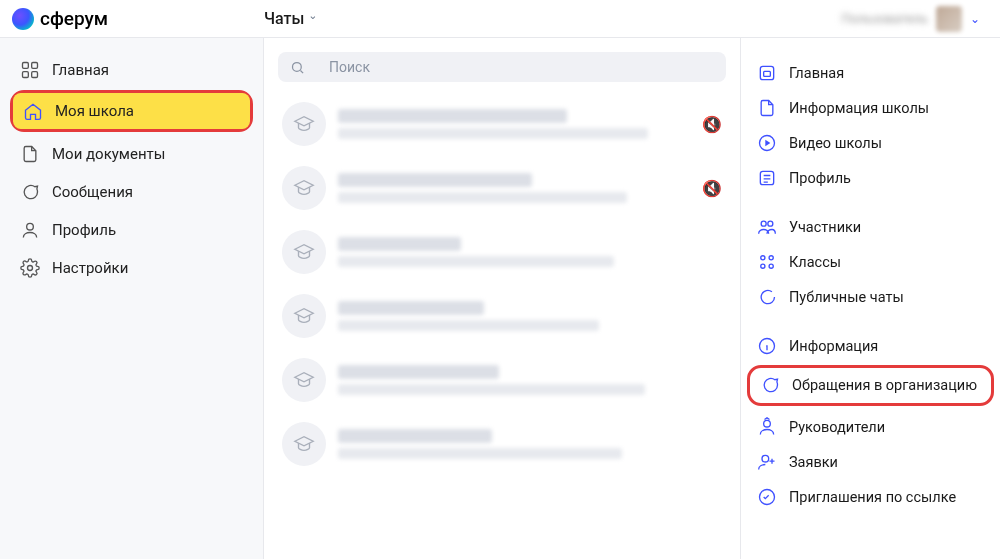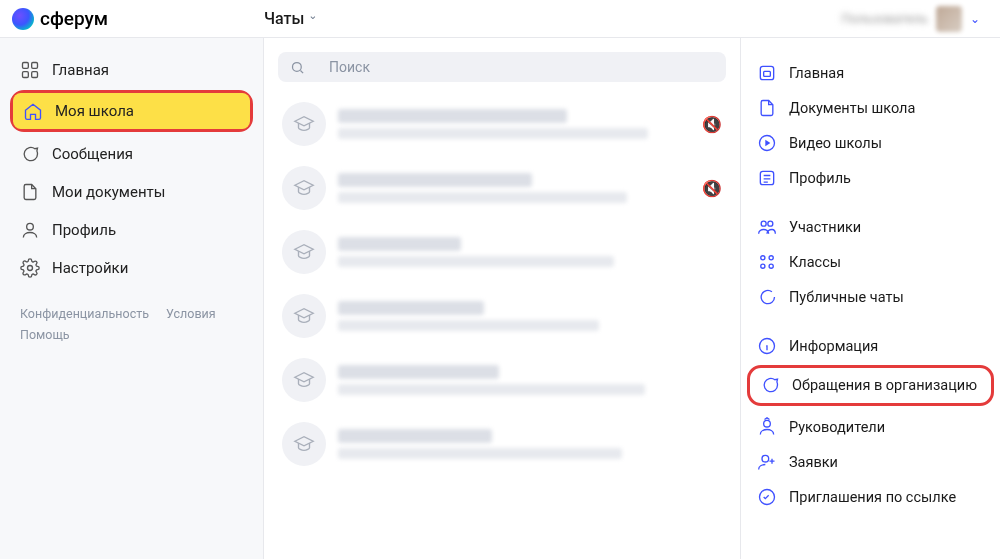--- a/index.html
+++ b/index.html
@@ -135,61 +135,56 @@
               <path d="M3 11l9-7 9 7v9a2 2 0 0 1-2 2h-4v-6h-6v6H5a2 2 0 0 1-2-2z"></path>
             </svg>
         </span>
         <span>Моя школа</span>
       </div>
     </div>
 
     <div class="nav-item">
       <span class="nav-icon">
         <svg viewBox="0 0 24 24">
-            <path d="M21 12a8 8 0 1 1-3.1-6.3L21 5l-.7 3.3A8 8 0 0 1 21 12z"></path>
-          </svg>
-      </span>
-      <span>Сообщения</span>
-    </div>
-
-    <div class="nav-item">
-      <span class="nav-icon">
-        <svg viewBox="0 0 24 24">
             <path d="M14 3H7a2 2 0 0 0-2 2v14a2 2 0 0 0 2 2h10a2 2 0 0 0 2-2V8z"></path>
             <path d="M14 3v5h5"></path>
           </svg>
       </span>
       <span>Мои документы</span>
     </div>
 
     <div class="nav-item">
       <span class="nav-icon">
         <svg viewBox="0 0 24 24">
+            <path d="M21 12a8 8 0 1 1-3.1-6.3L21 5l-.7 3.3A8 8 0 0 1 21 12z"></path>
+          </svg>
+      </span>
+      <span>Сообщения</span>
+    </div>
+
+    <div class="nav-item">
+      <span class="nav-icon">
+        <svg viewBox="0 0 24 24">
             <circle cx="12" cy="8" r="4"></circle>
             <path d="M4 21c0-4 4-6 8-6s8 2 8 6"></path>
           </svg>
       </span>
       <span>Профиль</span>
     </div>
 
     <div class="nav-item">
       <span class="nav-icon">
         <svg viewBox="0 0 24 24">
             <circle cx="12" cy="12" r="3"></circle>
             <path d="M19.4 15a1.7 1.7 0 0 0 .34 1.87l.06.06a2 2 0 1 1-2.83 2.83l-.06-.06a1.7 1.7 0 0 0-1.87-.34 1.7 1.7 0 0 0-1 1.56V21a2 2 0 1 1-4 0v-.09a1.7 1.7 0 0 0-1.11-1.56 1.7 1.7 0 0 0-1.87.34l-.06.06a2 2 0 1 1-2.83-2.83l.06-.06a1.7 1.7 0 0 0 .34-1.87 1.7 1.7 0 0 0-1.56-1H3a2 2 0 1 1 0-4h.09a1.7 1.7 0 0 0 1.56-1.11 1.7 1.7 0 0 0-.34-1.87l-.06-.06a2 2 0 1 1 2.83-2.83l.06.06a1.7 1.7 0 0 0 1.87.34H9a1.7 1.7 0 0 0 1-1.56V3a2 2 0 1 1 4 0v.09a1.7 1.7 0 0 0 1 1.56 1.7 1.7 0 0 0 1.87-.34l.06-.06a2 2 0 1 1 2.83 2.83l-.06.06a1.7 1.7 0 0 0-.34 1.87V9a1.7 1.7 0 0 0 1.56 1H21a2 2 0 1 1 0 4h-.09a1.7 1.7 0 0 0-1.56 1z"></path>
           </svg>
       </span>
       <span>Настройки</span>
     </div>
 
-    <div class="bottom-links">
-      <span>Конфиденциальность</span>
-      <span>Условия</span><br>
-      <span style="display:inline-block;margin-top:6px;">Помощь</span>
-    </div>
   </div>
 
   <div class="center">
     <div class="search">
       <svg width="15" height="15" viewBox="0 0 24 24" fill="none" stroke="#8b94a3" stroke-width="2">
           <circle cx="11" cy="11" r="7"></circle>
           <path d="m21 21-4.3-4.3"></path>
         </svg>
       <span>Поиск</span>
     </div>
@@ -280,21 +275,21 @@
         </span>
       <span>Главная</span>
     </div>
     <div class="r-item">
       <span class="r-icon">
           <svg viewBox="0 0 24 24">
             <path d="M14 3H7a2 2 0 0 0-2 2v14a2 2 0 0 0 2 2h10a2 2 0 0 0 2-2V8z"></path>
             <path d="M14 3v5h5"></path>
           </svg>
         </span>
-      <span>Документы школа</span>
+      <span>Информация школы</span>
     </div>
     <div class="r-item">
       <span class="r-icon">
           <svg viewBox="0 0 24 24">
             <circle cx="12" cy="12" r="9"></circle>
             <path d="M10 8l6 4-6 4z" fill="#3f51ff" stroke="none"></path>
           </svg>
         </span>
       <span>Видео школы</span>
     </div>

